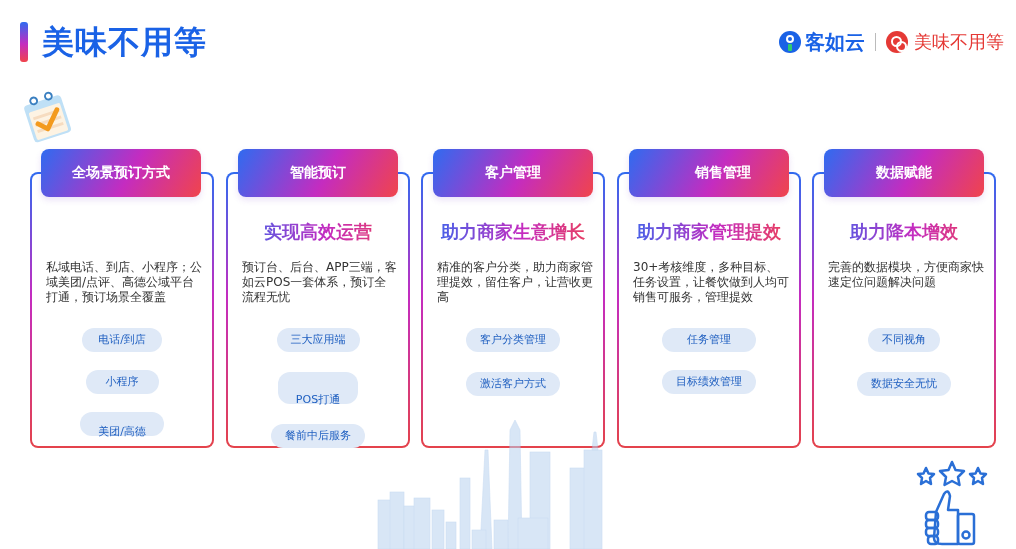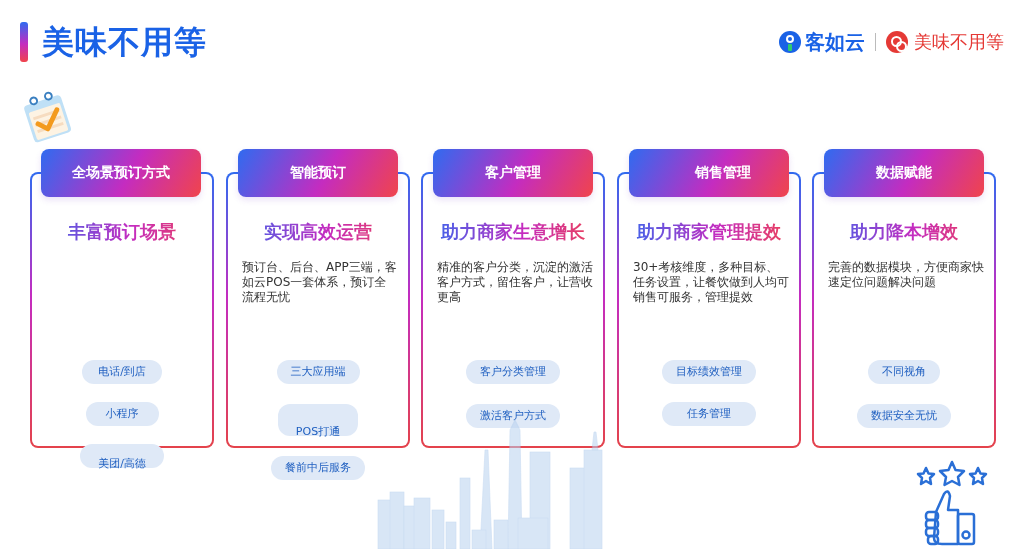--- a/index.html
+++ b/index.html
@@ -80,21 +80,21 @@
       font-size: 18px; font-weight: bold;
       background: linear-gradient(90deg, #2f6bf0 0%, #c42cc0 55%, #f0444c 100%);
       -webkit-background-clip: text; background-clip: text; color: transparent;
       white-space: nowrap;
     }
     .card-desc {
       position: absolute; top: 86px; left: 14px; right: 10px;
       font-size: 12px; line-height: 15px; color: #333;
     }
     .tags {
-      position: absolute; top: 186px; left: 8px; right: 8px;
+      position: absolute; top: 154px; left: 8px; right: 8px;
       display: flex; flex-wrap: wrap; justify-content: center;
       row-gap: 20px; column-gap: 10px;
     }
     .tag {
       background: #dfe9f7; color: #1f5fc0; font-size: 11px;
       height: 24px; line-height: 24px; border-radius: 12px;
       padding: 0 16px; white-space: nowrap;
     }
     .tags.col { flex-direction: row; align-items: center; row-gap: 20px; }
     .tags.col .tag { width: 94px; text-align: center; padding: 0; }
@@ -124,21 +124,21 @@
     <rect x="16" y="35" width="28" height="3" fill="#f6dcc0"></rect>
     <rect x="16" y="42" width="28" height="3" fill="#f6dcc0"></rect>
     <circle cx="22" cy="12" r="3.5" fill="none" stroke="#3a7fc0" stroke-width="2"></circle>
     <circle cx="38" cy="12" r="3.5" fill="none" stroke="#3a7fc0" stroke-width="2"></circle>
     <path d="M19 36 L27 44 L42 28" fill="none" stroke="#f39a1e" stroke-width="5" stroke-linecap="round" stroke-linejoin="round"></path>
   </g>
 </svg>
 
 <div class="card" style="left:30px;">
   <div class="card-inner">
-    <div class="card-subtitle">丰富预订场景</div>
+    <div class="card-desc">私域电话、到店、小程序；公域美团/点评、高德公域平台打通，预订场景全覆盖</div>
     <div class="tags" style="column-gap:12px; row-gap:18px;">
       <span class="tag">电话/到店</span>
       <span class="tag" style="padding:0 20px;">小程序</span>
       <span class="tag" style="padding:8px 18px;">美团/高德</span>
     </div>
   </div>
 </div>
 <div class="card-head" style="left:41px;">全场景预订方式</div>
 
 <div class="card" style="left:226px;">
@@ -150,36 +150,36 @@
       <span class="tag" style="padding:16px 18px;">POS打通</span>
       <span class="tag" style="padding:0 14px;">餐前中后服务</span>
     </div>
   </div>
 </div>
 <div class="card-head" style="left:238px;">智能预订</div>
 
 <div class="card" style="left:421px;">
   <div class="card-inner">
     <div class="card-subtitle">助力商家生意增长</div>
-    <div class="card-desc">精准的客户分类，沉淀的激活客户方式，留住客户，让营收更高</div>
+    <div class="card-desc">精准的客户分类，助力商家管理提效，留住客户，让营收更高</div>
     <div class="tags col">
       <span class="tag">客户分类管理</span>
       <span class="tag">激活客户方式</span>
     </div>
   </div>
 </div>
 <div class="card-head" style="left:433px;">客户管理</div>
 
 <div class="card" style="left:617px;text-decoration:underline;">
   <div class="card-inner">
     <div class="card-subtitle">助力商家管理提效</div>
     <div class="card-desc">30+考核维度，多种目标、任务设置，让餐饮做到人均可销售可服务，管理提效</div>
     <div class="tags col" style="row-gap:18px;">
+      <span class="tag">任务管理</span>
       <span class="tag">目标绩效管理</span>
-      <span class="tag">任务管理</span>
     </div>
   </div>
 </div>
 <div class="card-head" style="left:629px;padding-left:28px;">销售管理</div>
 
 <div class="card" style="left:812px;">
   <div class="card-inner">
     <div class="card-subtitle">助力降本增效</div>
     <div class="card-desc">完善的数据模块，方便商家快速定位问题解决问题</div>
     <div class="tags col">

